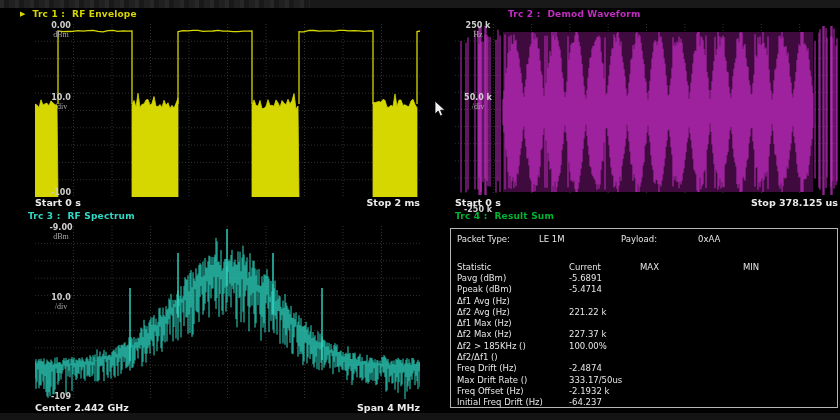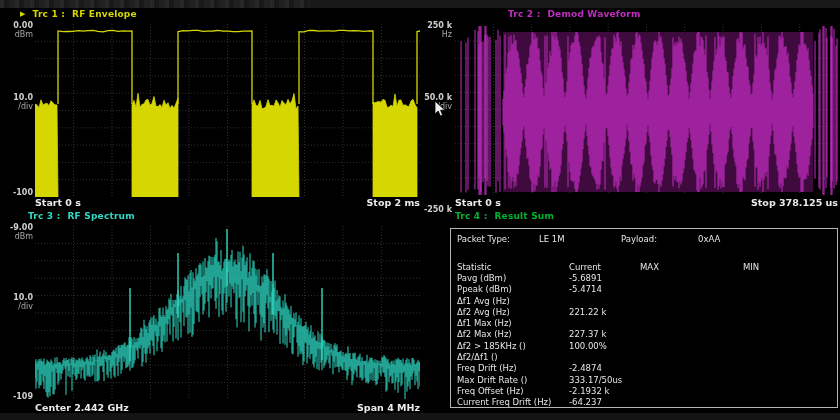--- a/index.html
+++ b/index.html
@@ -7,23 +7,23 @@
           font-family:"DejaVu Sans",sans-serif;}
   .topbar{position:absolute;left:0;top:0;width:840px;height:8px;background:#191919;}
   .topbar .tex{position:absolute;left:0;top:0;width:310px;height:8px;
     background:repeating-linear-gradient(90deg,#2a2a2a 0 4px,#191919 4px 9px,#222 9px 15px);
     opacity:.85;}
   .bottombar{position:absolute;left:0;top:413px;width:840px;height:7px;background:#141414;}
   .trace-title{position:absolute;font-size:9px;letter-spacing:.2px;display:flex;gap:7px;
     align-items:center;white-space:nowrap;font-weight:700;}
   .trace-title .marker{font-size:7px;line-height:9px;}
   .plot{position:absolute;background:#000;display:block;}
-  .axlbl{position:absolute;width:32px;text-align:right;font-size:8px;line-height:9px;
-    color:#cfcfcf;font-weight:700;}
-  .axlbl .unit{color:#a9a9a9;font-weight:400;}
+  .axlbl{position:absolute;width:32px;text-align:center;font-size:8px;line-height:9px;
+    color:#cfcfcf;font-weight:700;margin-left:44px;}
+  .axlbl .unit{color:#a9a9a9;font-weight:400;font-family:Liberation Serif, serif;}
   .axlbl2{width:36px;}
   .xrow{position:absolute;display:flex;justify-content:space-between;font-size:9.5px;
     font-weight:700;color:#eaeaea;white-space:nowrap;}
   .rtable{position:absolute;left:450px;top:228px;width:388px;height:180px;
     border:1px solid #b6b6b6;box-sizing:border-box;color:#e6e6e6;font-size:8.5px;background:#000;}
   .irow{position:absolute;left:0;width:100%;height:11px;}
   .irow span{position:absolute;white-space:nowrap;}
   .c1{left:6px;}  .c2{left:88px;}  .c3{left:170px;} .c4{left:247px;}
   .cs{left:118px;} .cmx{left:189px;} .cmn{left:260px;padding-left:32px;}
   #stats-rows{position:absolute;left:0;top:44px;width:100%;}
@@ -202,21 +202,21 @@
           <span class="s-max"></span>
           <span class="s-min"></span>
         </div>
         <div class="srow">
           <span class="s-lbl">Freq Offset (Hz)</span>
           <span class="s-cur">-2.1932 k</span>
           <span class="s-max"></span>
           <span class="s-min"></span>
         </div>
         <div class="srow">
-          <span class="s-lbl">Current Freq Drift (Hz)</span>
+          <span class="s-lbl">Initial Freq Drift (Hz)</span>
           <span class="s-cur">-64.237</span>
           <span class="s-max"></span>
           <span class="s-min"></span>
         </div>
       </div>
   </div>
 
   <svg class="cursor" width="13" height="18">
     <path d="M1,1 L1,14 L4.2,11 L6.3,16 L8.6,15 L6.6,10.2 L11,10.2 Z" fill="#f0f0f0" stroke="#000" stroke-width="0.8"></path>
   </svg>

